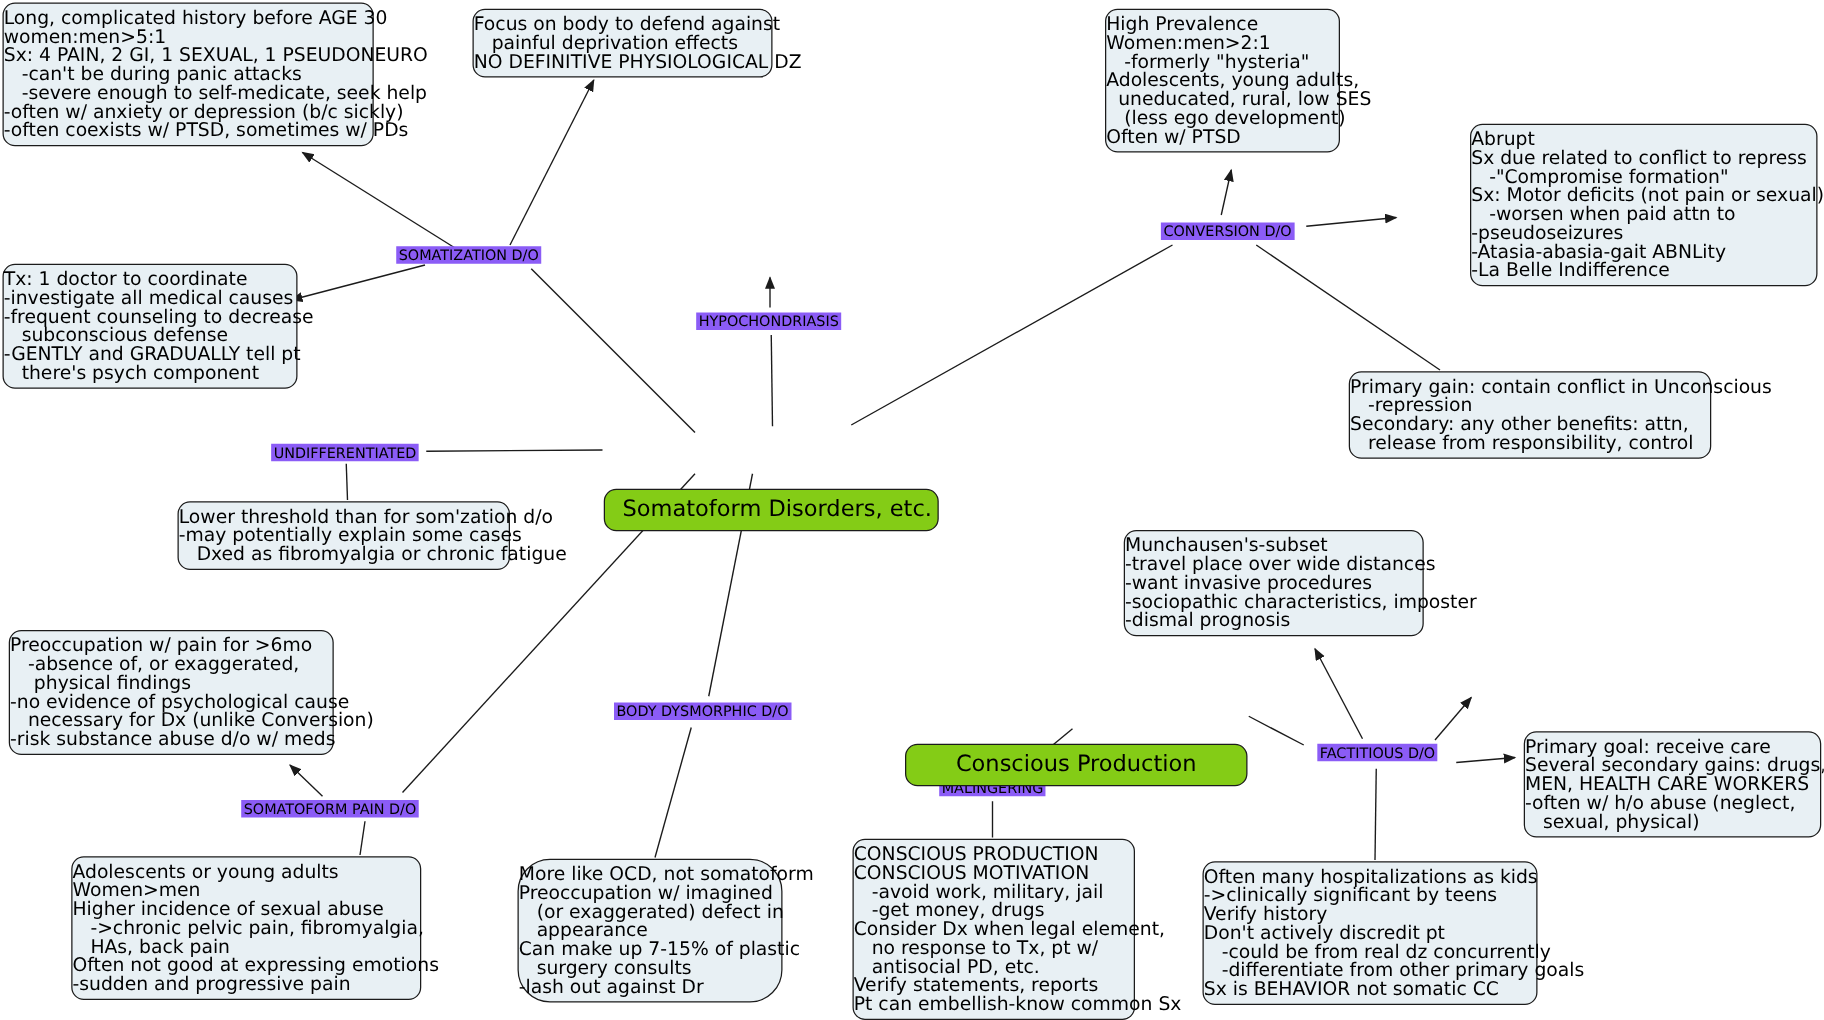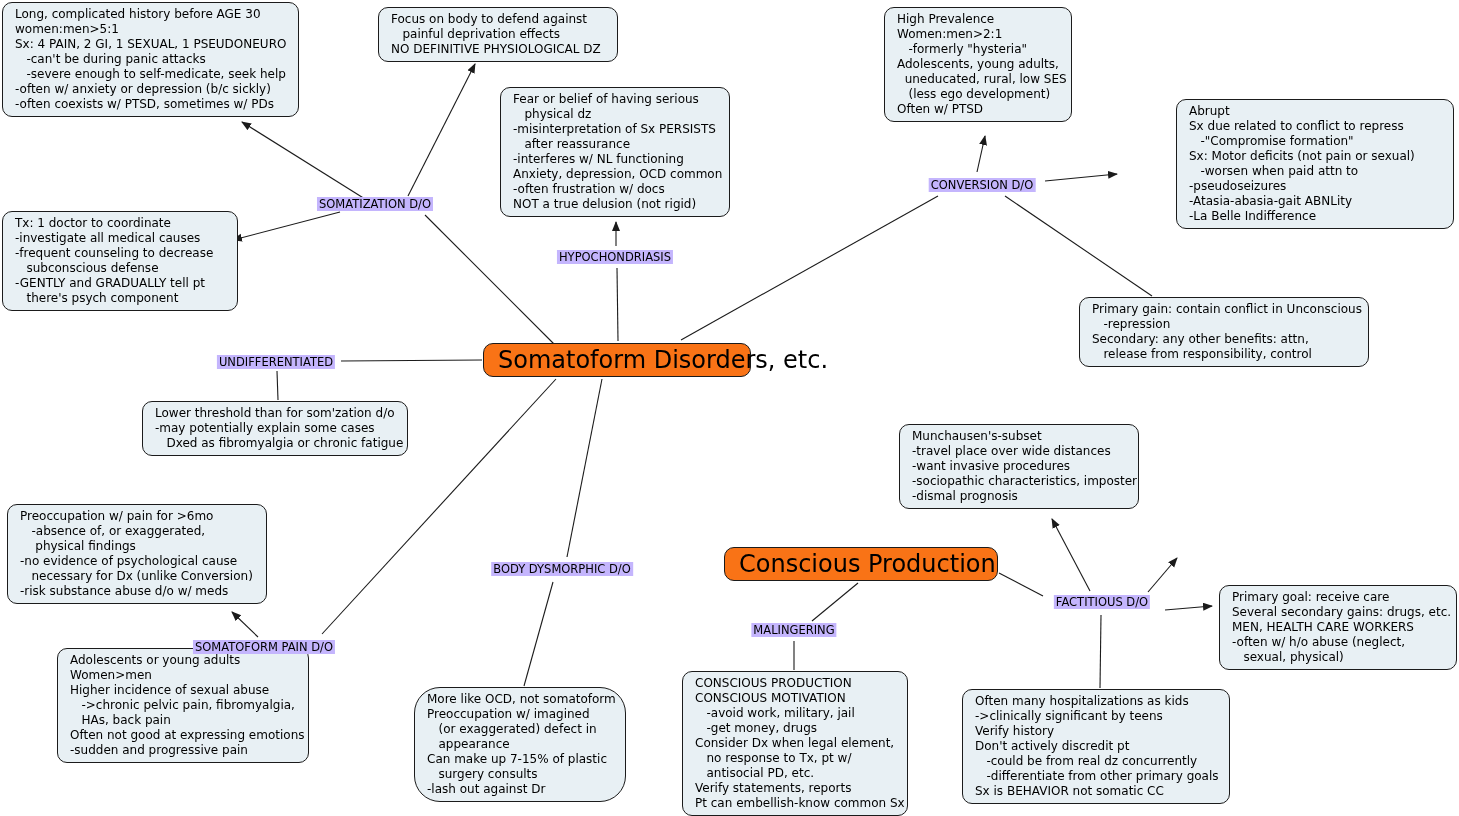--- a/index.html
+++ b/index.html
@@ -6,32 +6,33 @@
   body{
     width:1459px;height:816px;position:relative;background:#ffffff;
     font-family:"DejaVu Sans","Liberation Sans",sans-serif;color:#000;
     overflow:hidden;
   }
   #canvas{position:absolute;inset:0;width:1459px;height:816px;}
   svg.links{position:absolute;left:0;top:0;width:1459px;height:816px;z-index:1;}
   .note{
     position:absolute;z-index:2;box-sizing:border-box;
     background:#e8f0f4;border:1.4px solid #1b1b1b;border-radius:10px;
-    padding:4px 12px;font-size:12px;line-height:15px;white-space:pre;
+    padding:4px 0;font-size:15px;line-height:15px;white-space:pre;
   }
   .hub-label{
     position:absolute;z-index:3;transform:translate(-50%,-50%);
-    font-size:11.5px;line-height:14px;background:#c4b5fd;padding:0 2px;
+    font-size:11.5px;line-height:14px;background:#8b5cf6;padding:0 2px;
     white-space:nowrap;
   }
   .central{
     position:absolute;z-index:4;box-sizing:border-box;
-    background:#f97316;border:1.5px solid #1b1b1b;border-radius:10px;
-    font-size:24px;line-height:22px;padding:5px 14px;white-space:nowrap;
+    background:#84cc16;border:1.5px solid #1b1b1b;border-radius:10px;
+    font-size:18px;line-height:22px;padding:5px 14px;white-space:nowrap;
     text-align:center;
+    margin-top:48px;
   }
 </style>
 </head>
 <body>
 
 <div id="canvas">
 
   <svg class="links" viewBox="0 0 1459 816" xmlns="http://www.w3.org/2000/svg">
     <defs>
       <marker id="arw" markerWidth="11" markerHeight="9" refX="9" refY="4" orient="auto" markerUnits="userSpaceOnUse">
@@ -79,28 +80,20 @@
 Sx: 4 PAIN, 2 GI, 1 SEXUAL, 1 PSEUDONEURO
    -can't be during panic attacks
    -severe enough to self-medicate, seek help
 -often w/ anxiety or depression (b/c sickly)
 -often coexists w/ PTSD, sometimes w/ PDs</div>
 
   <div class="note" style="left:378px;top:7px;width:240px;">Focus on body to defend against
    painful deprivation effects
 NO DEFINITIVE PHYSIOLOGICAL DZ</div>
 
-  <div class="note" style="left:500px;top:87px;width:230px;">Fear or belief of having serious
-   physical dz
--misinterpretation of Sx PERSISTS
-   after reassurance
--interferes w/ NL functioning
-Anxiety, depression, OCD common
--often frustration w/ docs
-NOT a true delusion (not rigid)</div>
 
   <div class="note" style="left:884px;top:7px;width:188px;">High Prevalence
 Women:men&gt;2:1
    -formerly "hysteria"
 Adolescents, young adults,
   uneducated, rural, low SES
    (less ego development)
 Often w/ PTSD</div>
 
   <div class="note" style="left:1176px;top:99px;width:278px;">Abrupt
@@ -167,21 +160,21 @@
 Sx is BEHAVIOR not somatic CC</div>
 
   <div class="note" style="left:414px;top:687px;width:212px;border-radius:26px;">More like OCD, not somatoform
 Preoccupation w/ imagined
    (or exaggerated) defect in
    appearance
 Can make up 7-15% of plastic
    surgery consults
 -lash out against Dr</div>
 
-  <div class="note" style="left:57px;top:648px;width:252px;">Adolescents or young adults
+  <div class="note" style="left:57px;top:685px;width:280px;">Adolescents or young adults
 Women&gt;men
 Higher incidence of sexual abuse
    -&gt;chronic pelvic pain, fibromyalgia,
    HAs, back pain
 Often not good at expressing emotions
 -sudden and progressive pain</div>
 
   <div class="central" style="left:483px;top:343px;width:268px;">Somatoform Disorders, etc.</div>
 
   <div class="central" style="left:724px;top:547px;width:274px;">Conscious Production</div>

